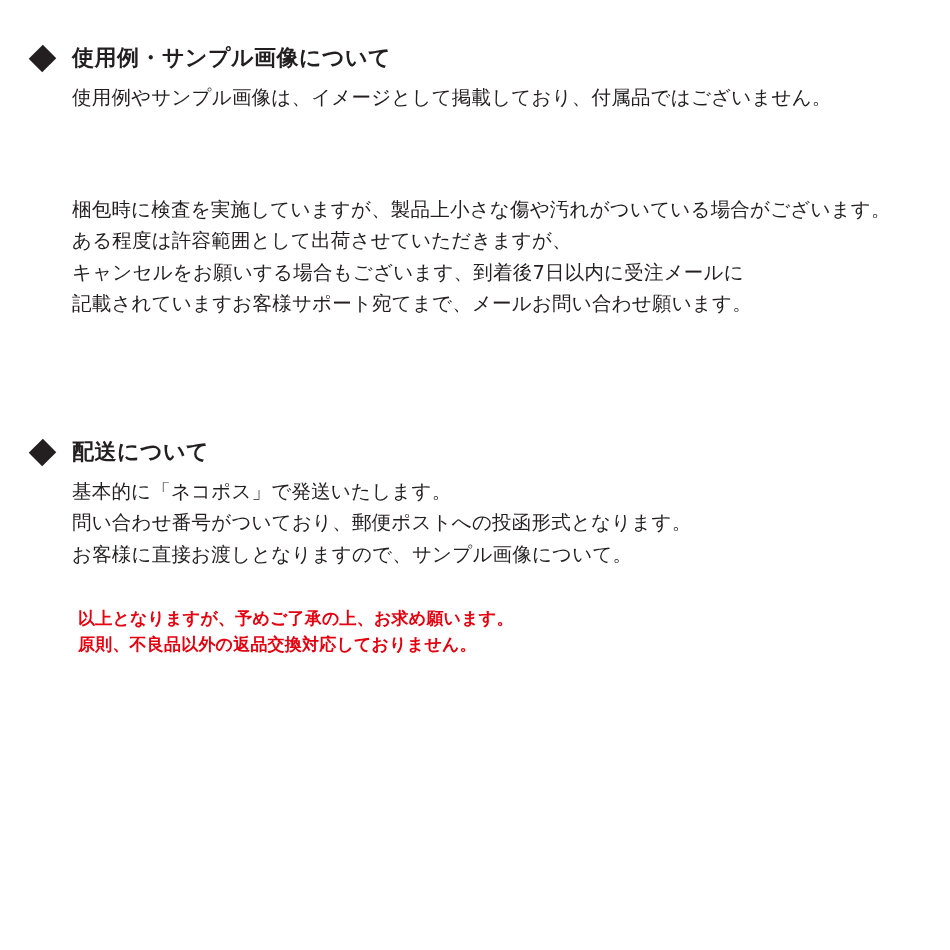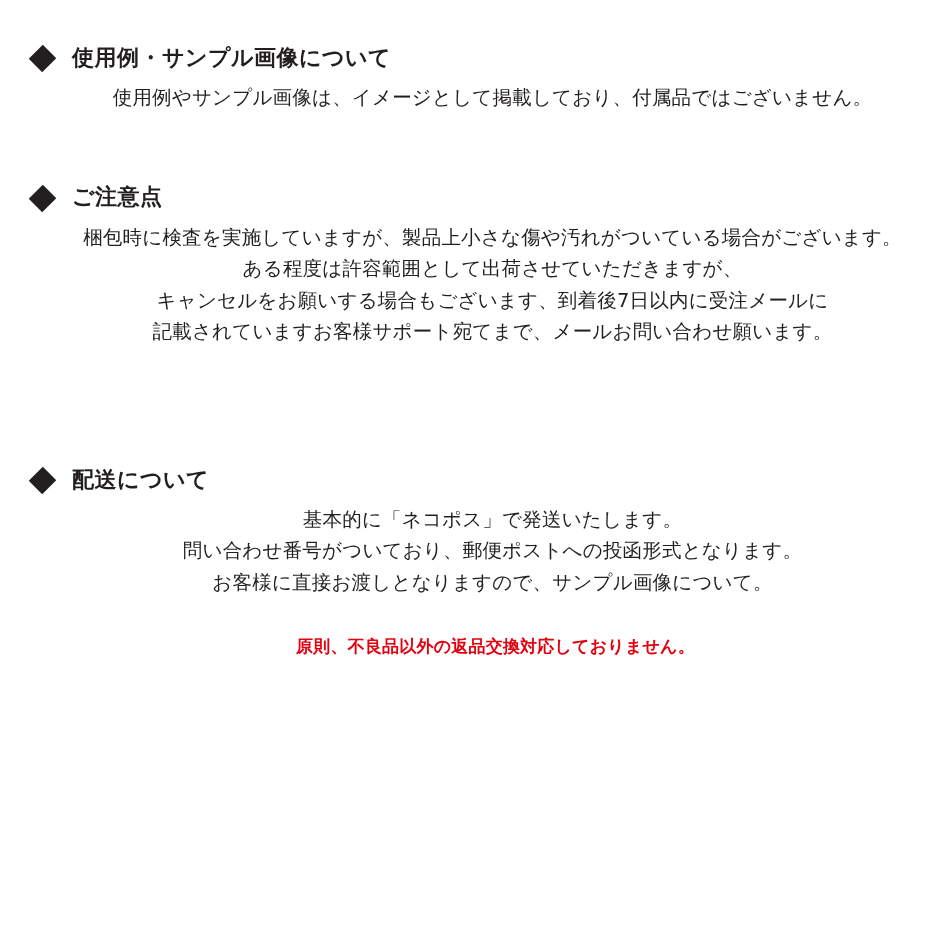--- a/index.html
+++ b/index.html
@@ -53,21 +53,20 @@
     white-space: nowrap;
   }
   .lines {
     margin: 10px 0 0 42px;
   }
   .line {
     font-size: 19.5px;
     line-height: 1.62;
     letter-spacing: 0.2px;
     white-space: nowrap;
-    text-align: center;
   }
   .gap-1 { height: 70px; }
   .gap-2 { height: 42px; }
   .gap-3 { height: 76px; }
   .notice {
     margin: 34px 0 0 48px;
   }
   .notice .line {
     color: #e3000f;
     font-weight: bold;
@@ -87,24 +86,20 @@
       <span class="section-title">使用例・サンプル画像について</span>
     </div>
     <div class="lines">
       <div class="line">使用例やサンプル画像は、イメージとして掲載しており、付属品ではございません。</div>
     </div>
   </div>
 
   <div class="gap-1"></div>
 
   <div class="section">
-    <div class="section-head">
-      <span class="diamond-wrap"></span>
-      <span class="section-title">ご注意点</span>
-    </div>
     <div class="lines">
       <div class="line">梱包時に検査を実施していますが、製品上小さな傷や汚れがついている場合がございます。</div>
       <div class="line">ある程度は許容範囲として出荷させていただきますが、</div>
       <div class="line">キャンセルをお願いする場合もございます、到着後7日以内に受注メールに</div>
       <div class="line">記載されていますお客様サポート宛てまで、メールお問い合わせ願います。</div>
     </div>
   </div>
 
   <div class="gap-2"></div>
 
@@ -117,16 +112,17 @@
       <span class="section-title">配送について</span>
     </div>
     <div class="lines">
       <div class="line">基本的に「ネコポス」で発送いたします。</div>
       <div class="line">問い合わせ番号がついており、郵便ポストへの投函形式となります。</div>
       <div class="line">お客様に直接お渡しとなりますので、サンプル画像について。</div>
     </div>
   </div>
 
   <div class="notice">
+    <div class="line">以上となりますが、予めご了承の上、お求め願います。</div>
     <div class="line">原則、不良品以外の返品交換対応しておりません。</div>
   </div>
 
 </div>
 
 </body></html>

